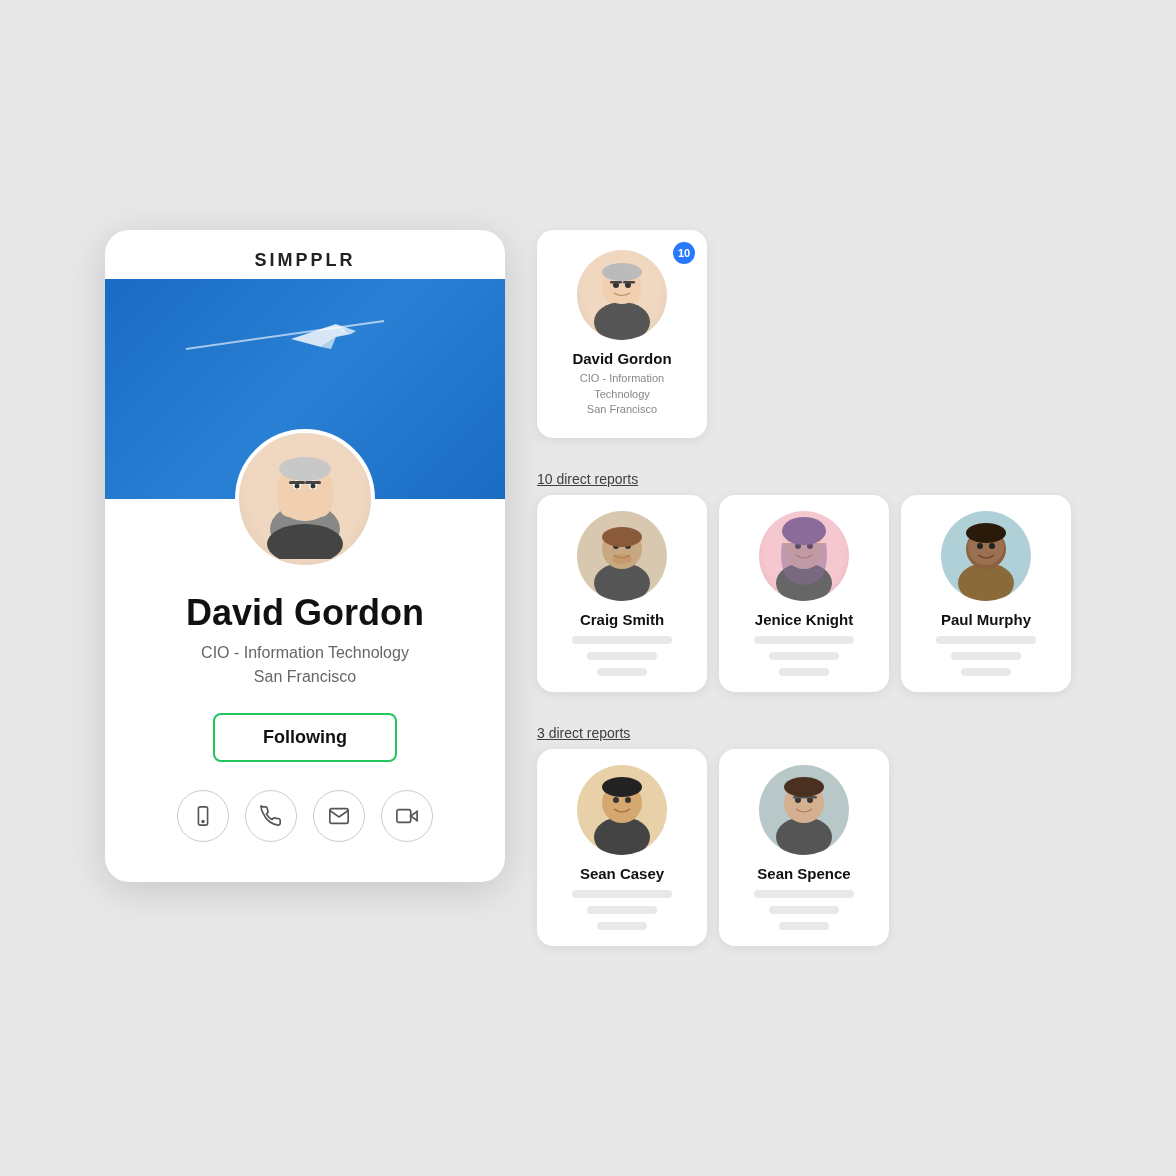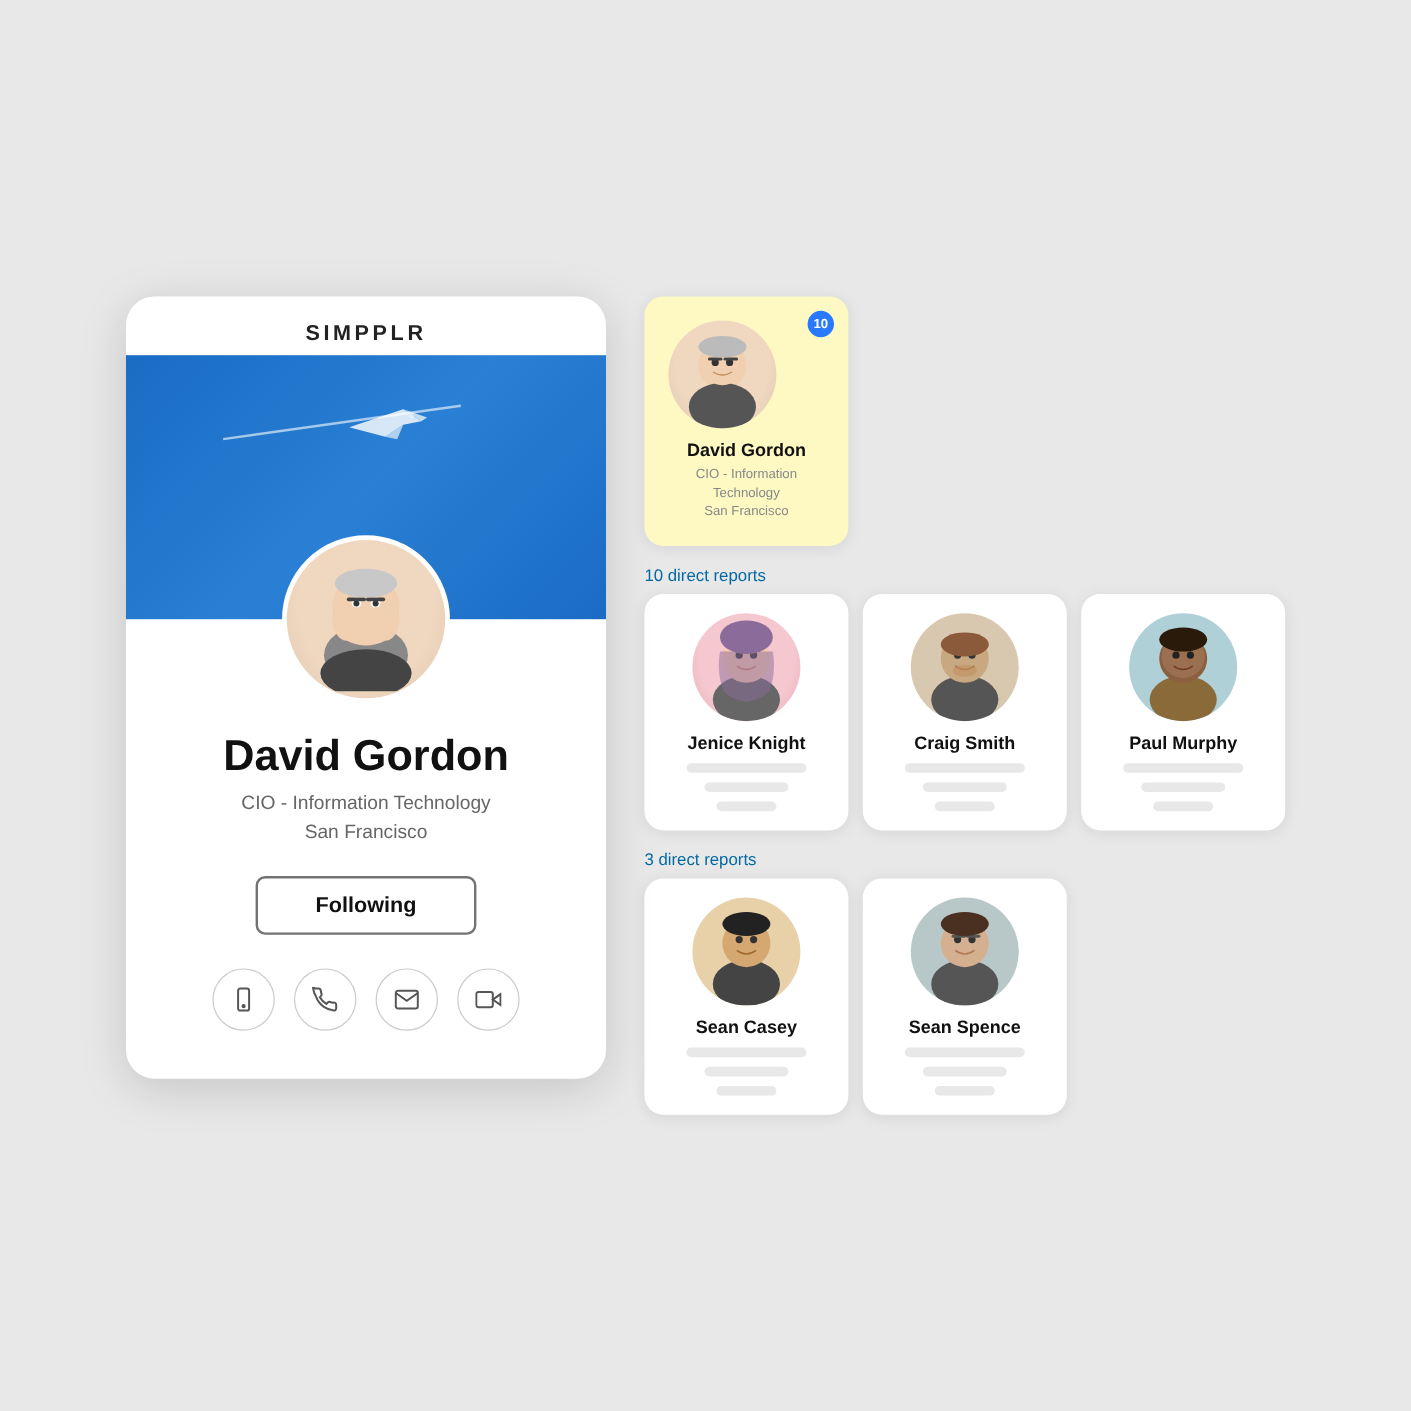--- a/index.html
+++ b/index.html
@@ -112,21 +112,21 @@
 
     .person-title {
       font-size: 16px;
       color: #666;
       margin-top: 8px;
       line-height: 1.5;
     }
 
     .following-btn {
       display: inline-block;
-      border: 2px solid #737373;
+      border: 2px solid #22c55e;
       border-radius: 8px;
       padding: 12px 48px;
       font-size: 18px;
       font-weight: 600;
       color: #111;
       background: #fff;
       cursor: pointer;
       margin: 24px 0 20px;
     }
 
@@ -145,25 +145,26 @@
       display: flex;
       align-items: center;
       justify-content: center;
       background: #fff;
       cursor: pointer;
       color: #555;
     }
 
     
     .top-profile-card {
-      background: #fef9c3;
+      background: #ffffff;
       border-radius: 16px;
       padding: 20px;
       display: flex;
       flex-direction: column;
+      align-items: center;
       width: 170px;
       position: relative;
       box-shadow: 0 2px 12px rgba(0,0,0,0.08);
     }
 
     .notification-badge {
       position: absolute;
       top: 12px;
       right: 12px;
       background: #2979ff;
@@ -200,22 +201,23 @@
     .card-subtitle {
       font-size: 11px;
       color: #888;
       text-align: center;
       margin-top: 4px;
       line-height: 1.4;
     }
 
     .section-label {
       font-size: 14px;
-      color: #0369a1;
-      margin-top: 8px;
+      color: #404040;
+      margin-top: 25px;
+      text-decoration: underline;
     }
 
     .cards-row {
       display: flex;
       gap: 12px;
     }
 
     .person-card {
       background: #fff;
       border-radius: 16px;
@@ -373,59 +375,59 @@
         <span>CIO - Information Technology</span><br>
         <span>San Francisco</span>
       </div>
     </div>
 
     <div class="section-label">10 direct reports</div>
 
     <div class="cards-row">
 
       <div class="person-card">
-        <div class="person-card-avatar" style="background: radial-gradient(ellipse at 50% 40%, #f5c8d0 60%, #e8b0b8 100%);">
-          <svg viewBox="0 0 90 90" xmlns="http://www.w3.org/2000/svg" width="90" height="90">
-            <ellipse cx="45" cy="72" rx="28" ry="20" fill="#666"></ellipse>
-            <circle cx="45" cy="38" r="20" fill="#f5c8b0"></circle>
-            <circle cx="45" cy="36" r="18" fill="#f5c8b0"></circle>
-            <circle cx="39" cy="35" r="3" fill="#333"></circle>
-            <circle cx="51" cy="35" r="3" fill="#333"></circle>
-            <path d="M37 44 Q45 50 53 44" stroke="#d0806a" stroke-width="1.2" fill="none"></path>
-            <ellipse cx="45" cy="20" rx="22" ry="14" fill="#8b6b9a"></ellipse>
-            <path d="M23 32 Q20 50 26 65 Q32 72 45 74 Q58 72 64 65 Q70 50 67 32" fill="#8b6b9a" opacity="0.5"></path>
-          </svg>
-        </div>
-        <div class="person-card-name">Jenice Knight</div>
-        <div class="placeholder-line long"></div>
-        <div class="placeholder-line medium"></div>
-        <div class="placeholder-line short"></div>
-      </div>
-
-      <div class="person-card">
         <div class="person-card-avatar" style="background: #d8c8b0;">
           <svg viewBox="0 0 90 90" xmlns="http://www.w3.org/2000/svg" width="90" height="90">
             <ellipse cx="45" cy="72" rx="28" ry="20" fill="#555"></ellipse>
             <circle cx="45" cy="38" r="20" fill="#c8a880"></circle>
             <circle cx="45" cy="36" r="18" fill="#c8a880"></circle>
             <circle cx="39" cy="35" r="3" fill="#333"></circle>
             <circle cx="51" cy="35" r="3" fill="#333"></circle>
             <rect x="34" y="31" width="12" height="2.5" rx="1.2" fill="#666"></rect>
             <rect x="46" y="31" width="12" height="2.5" rx="1.2" fill="#666"></rect>
             <path d="M37 44 Q45 50 53 44" stroke="#a06840" stroke-width="1.2" fill="none"></path>
             <ellipse cx="45" cy="26" rx="20" ry="10" fill="#8b5a3a"></ellipse>
             <ellipse cx="45" cy="48" rx="10" ry="5" fill="#c09060" opacity="0.6"></ellipse>
           </svg>
         </div>
         <div class="person-card-name">Craig Smith</div>
         <div class="placeholder-line long"></div>
         <div class="placeholder-line medium"></div>
         <div class="placeholder-line short"></div>
       </div>
 
+      <div class="person-card">
+        <div class="person-card-avatar" style="background: radial-gradient(ellipse at 50% 40%, #f5c8d0 60%, #e8b0b8 100%);">
+          <svg viewBox="0 0 90 90" xmlns="http://www.w3.org/2000/svg" width="90" height="90">
+            <ellipse cx="45" cy="72" rx="28" ry="20" fill="#666"></ellipse>
+            <circle cx="45" cy="38" r="20" fill="#f5c8b0"></circle>
+            <circle cx="45" cy="36" r="18" fill="#f5c8b0"></circle>
+            <circle cx="39" cy="35" r="3" fill="#333"></circle>
+            <circle cx="51" cy="35" r="3" fill="#333"></circle>
+            <path d="M37 44 Q45 50 53 44" stroke="#d0806a" stroke-width="1.2" fill="none"></path>
+            <ellipse cx="45" cy="20" rx="22" ry="14" fill="#8b6b9a"></ellipse>
+            <path d="M23 32 Q20 50 26 65 Q32 72 45 74 Q58 72 64 65 Q70 50 67 32" fill="#8b6b9a" opacity="0.5"></path>
+          </svg>
+        </div>
+        <div class="person-card-name">Jenice Knight</div>
+        <div class="placeholder-line long"></div>
+        <div class="placeholder-line medium"></div>
+        <div class="placeholder-line short"></div>
+      </div>
+
       <div class="person-card" style="overflow: hidden;">
         <div class="person-card-avatar" style="background: #b0d0d8;">
           <svg viewBox="0 0 90 90" xmlns="http://www.w3.org/2000/svg" width="90" height="90">
             <ellipse cx="45" cy="72" rx="28" ry="20" fill="#8b6a3a"></ellipse>
             <circle cx="45" cy="38" r="20" fill="#8b6040"></circle>
             <circle cx="45" cy="36" r="18" fill="#9b7050"></circle>
             <circle cx="39" cy="35" r="3" fill="#222"></circle>
             <circle cx="51" cy="35" r="3" fill="#222"></circle>
             <path d="M37 44 Q45 50 53 44" stroke="#703820" stroke-width="1.2" fill="none"></path>
             <ellipse cx="45" cy="22" rx="20" ry="10" fill="#2a1a0a"></ellipse>

